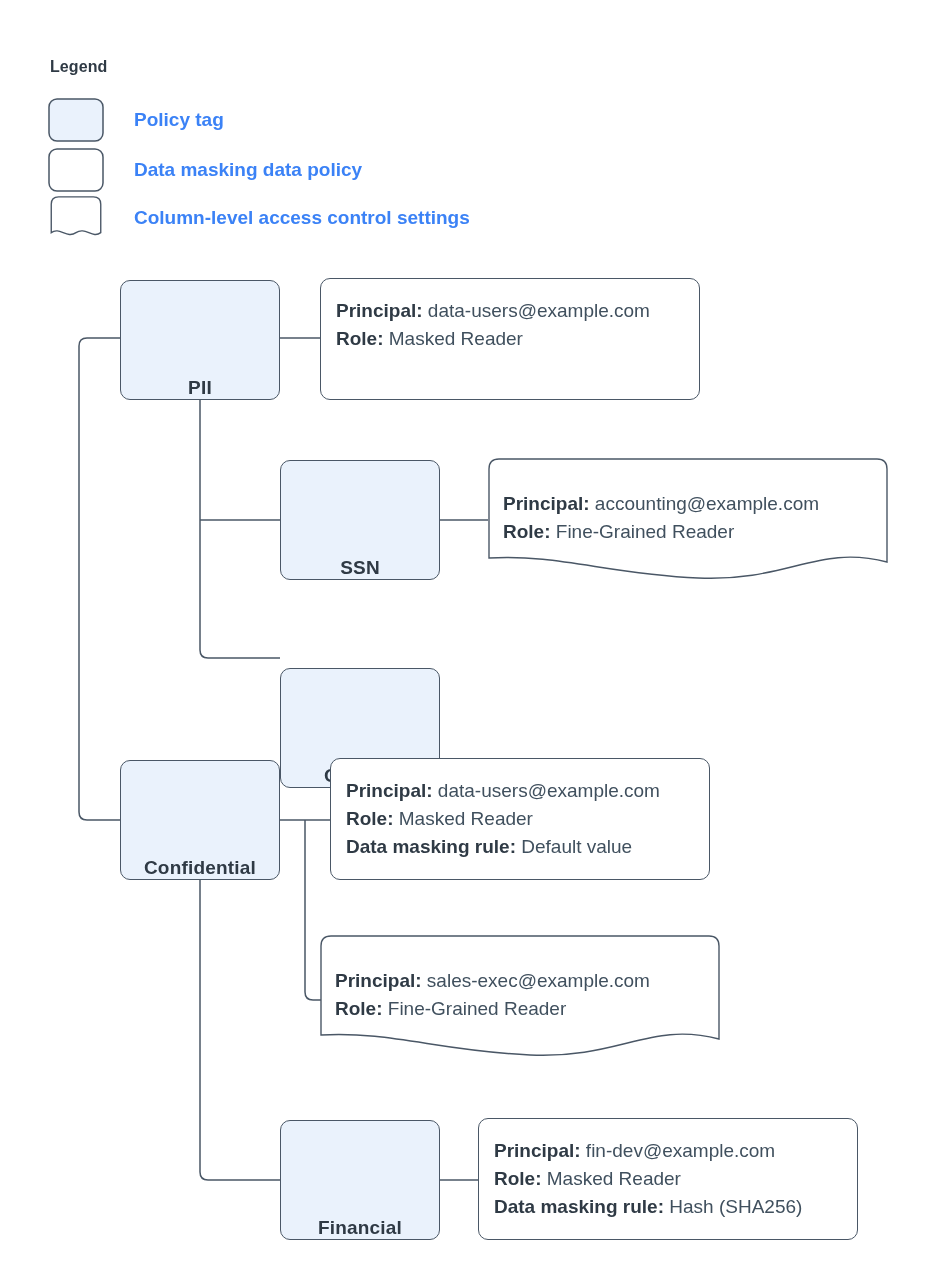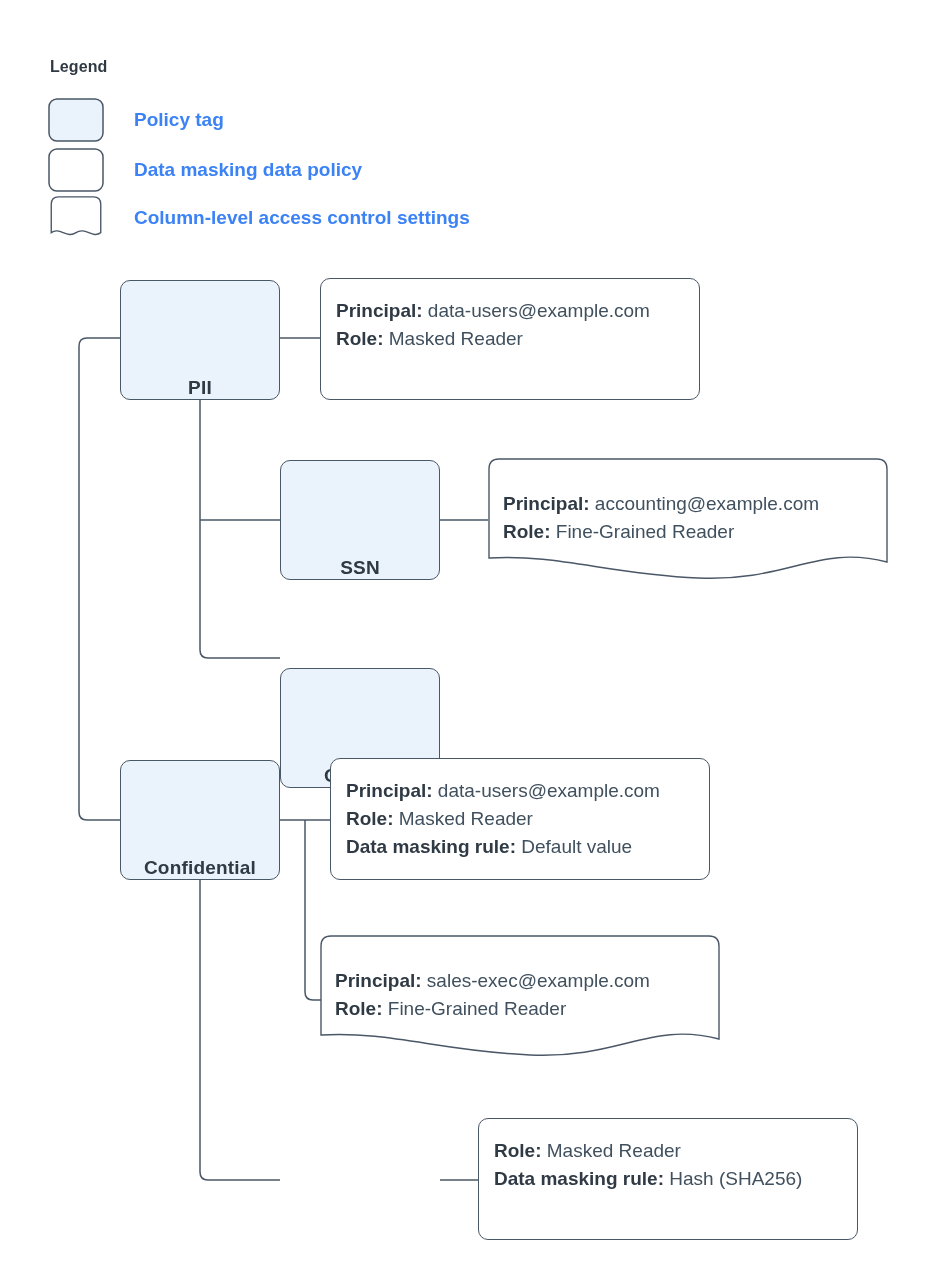--- a/index.html
+++ b/index.html
@@ -172,20 +172,23 @@
   </div>
 
   <div class="tag-node" style="left:280px; top:636px; width:160px; height:120px;margin-top:32px;">
     <span>Contact</span>
   </div>
 
   <div class="tag-node" style="left:120px; top:760px; width:160px; height:120px;">
     <span>Confidential</span>
   </div>
 
+  <div class="tag-node" style="left:280px; top:1120px; width:160px; height:120px;">
+    <span>Financial</span>
+  </div>
 
   <div class="policy-box" style="left:320px; top:278px; width:380px; height:122px;">
     <div class="line">
       <b>Principal:</b>
       <span>data-users@example.com</span>
     </div>
     <div class="line">
       <b>Role:</b>
       <span>Masked Reader</span>
     </div>
@@ -237,20 +240,24 @@
       </div>
       <div class="line">
         <b>Role:</b>
         <span>Fine-Grained Reader</span>
       </div>
     </div>
   </div>
 
   <div class="policy-box" style="left:478px; top:1118px; width:380px; height:122px;">
     <div class="line">
+      <b>Principal:</b>
+      <span>fin-dev@example.com</span>
+    </div>
+    <div class="line">
       <b>Role:</b>
       <span>Masked Reader</span>
     </div>
     <div class="line">
       <b>Data masking rule:</b>
       <span>Hash (SHA256)</span>
     </div>
   </div>
 
 </div>

